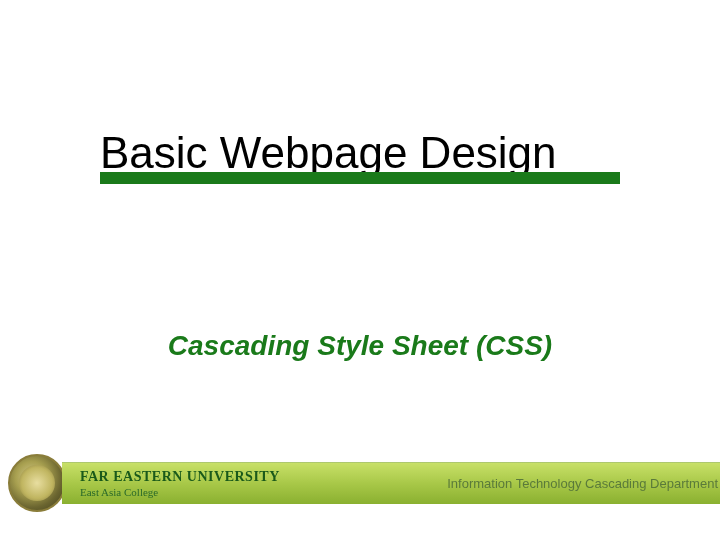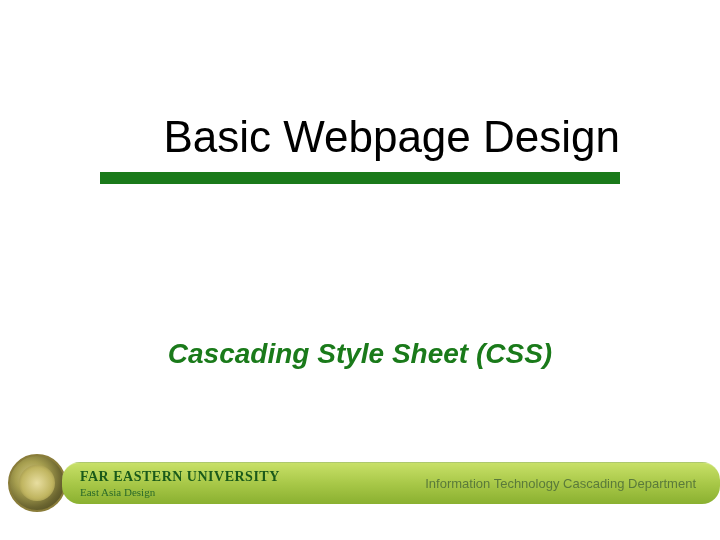--- a/index.html
+++ b/index.html
@@ -15,27 +15,27 @@
       position: relative;
       overflow: hidden;
     }
     .slide {
       width: 100%;
       height: 100%;
       position: relative;
     }
     .title {
       position: absolute;
-      top: 112px;
+      top: 128px;
       left: 100px;
       right: 100px;
       font-size: 44px;
       font-weight: normal;
       color: #000000;
-      text-align: right;
+      text-align: left;
       font-family: Arial, Helvetica, sans-serif;
     }
     .title-underline {
       position: absolute;
       top: 172px;
       left: 100px;
       width: 520px;
       height: 12px;
       background: #1a7a1a;
     }
@@ -43,21 +43,20 @@
       position: absolute;
       top: 330px;
       left: 100px;
       right: 100px;
       font-size: 28px;
       font-weight: bold;
       font-style: italic;
       color: #1a7a1a;
       text-align: center;
       font-family: "Trebuchet MS", "Segoe UI", Arial, sans-serif;
-      margin-top: 8px;
     }
     .footer-seal {
       position: absolute;
       bottom: 28px;
       left: 8px;
       width: 58px;
       height: 58px;
       border-radius: 50%;
       background: radial-gradient(circle at 40% 40%, #d4c98a 0%, #a8a050 35%, #6b6530 65%, #3d3a1a 100%);
       border: 2px solid #8a7d3a;
@@ -75,23 +74,22 @@
       position: absolute;
       bottom: 36px;
       left: 62px;
       right: 0;
       height: 42px;
       background: linear-gradient(180deg, #c8e068 0%, #a8c848 50%, #8ab030 100%);
       display: flex;
       align-items: center;
       justify-content: space-between;
       padding-left: 18px;
-      padding-right: 24px;
+      padding-right: 2px;
       border-top: 1px solid rgba(255,255,255,0.3);
-      border-radius: 18px;
     }
     .footer-left {
       display: flex;
       flex-direction: column;
       justify-content: center;
       line-height: 1.1;
     }
     .university-name {
       font-size: 14px;
       font-weight: bold;
@@ -120,17 +118,17 @@
   <div class="title-underline"></div>
   <div class="subtitle">Cascading Style Sheet (CSS)</div>
 
   <div class="footer-seal">
     <div class="seal-inner"></div>
   </div>
 
   <div class="footer-bar">
     <div class="footer-left">
       <div class="university-name">FAR EASTERN UNIVERSITY</div>
-      <div class="college-name">East Asia Design</div>
+      <div class="college-name">East Asia College</div>
     </div>
     <div class="department-name">Information Technology Cascading Department</div>
   </div>
 </div>
 
 </body></html>

